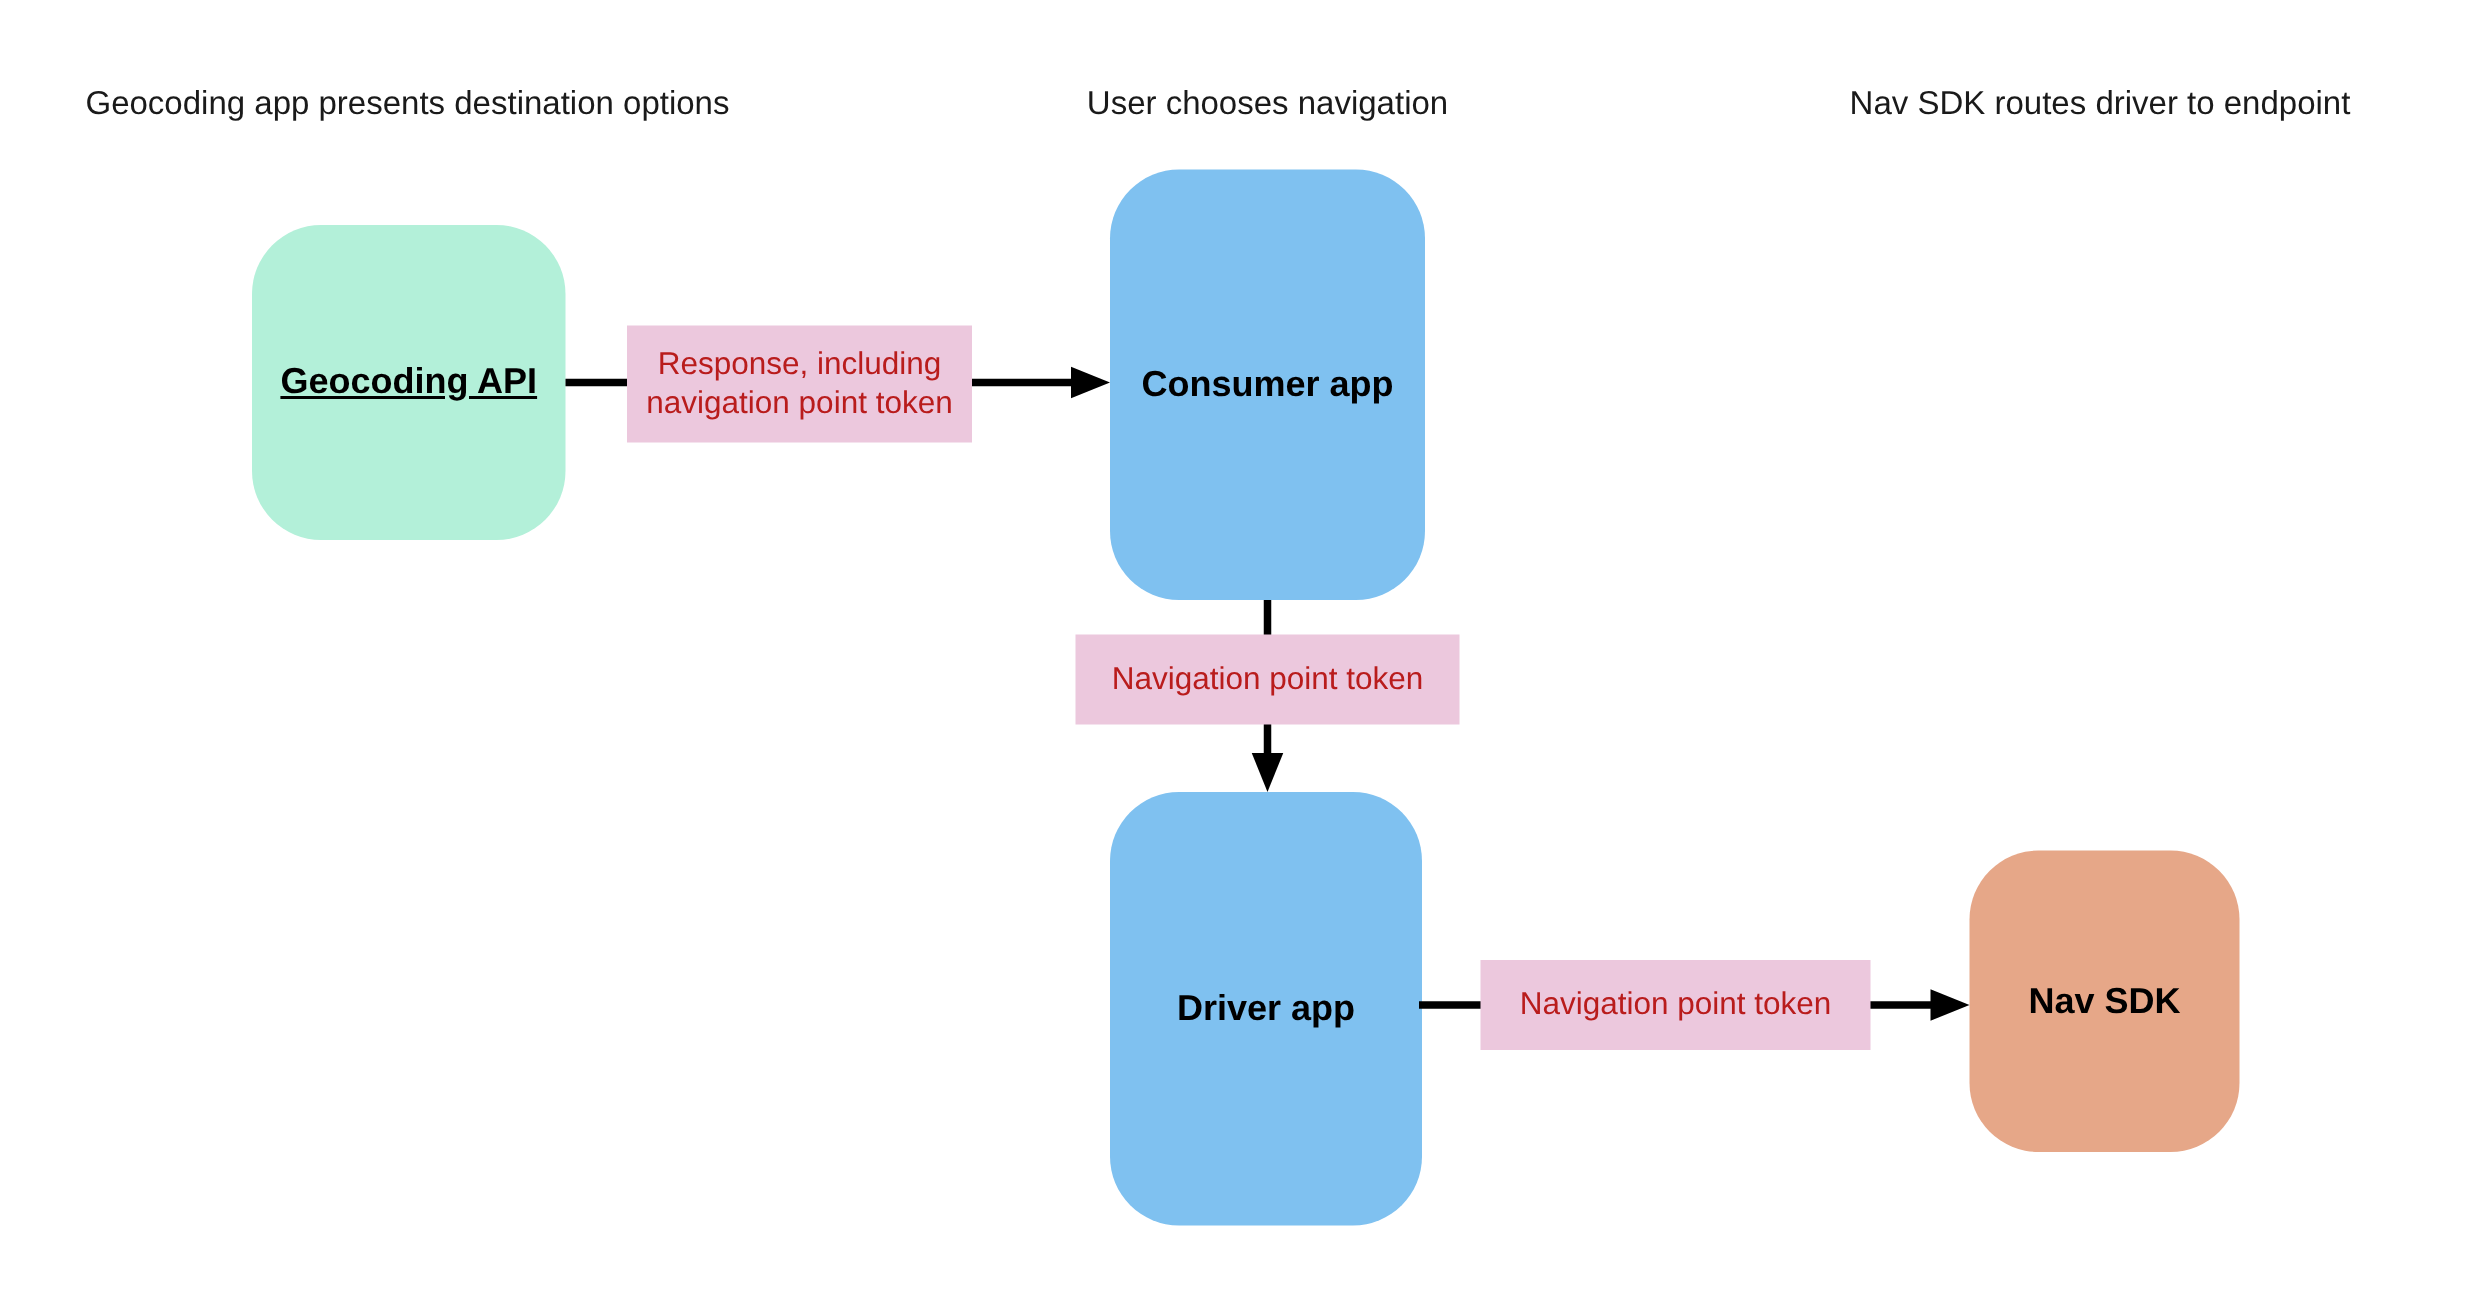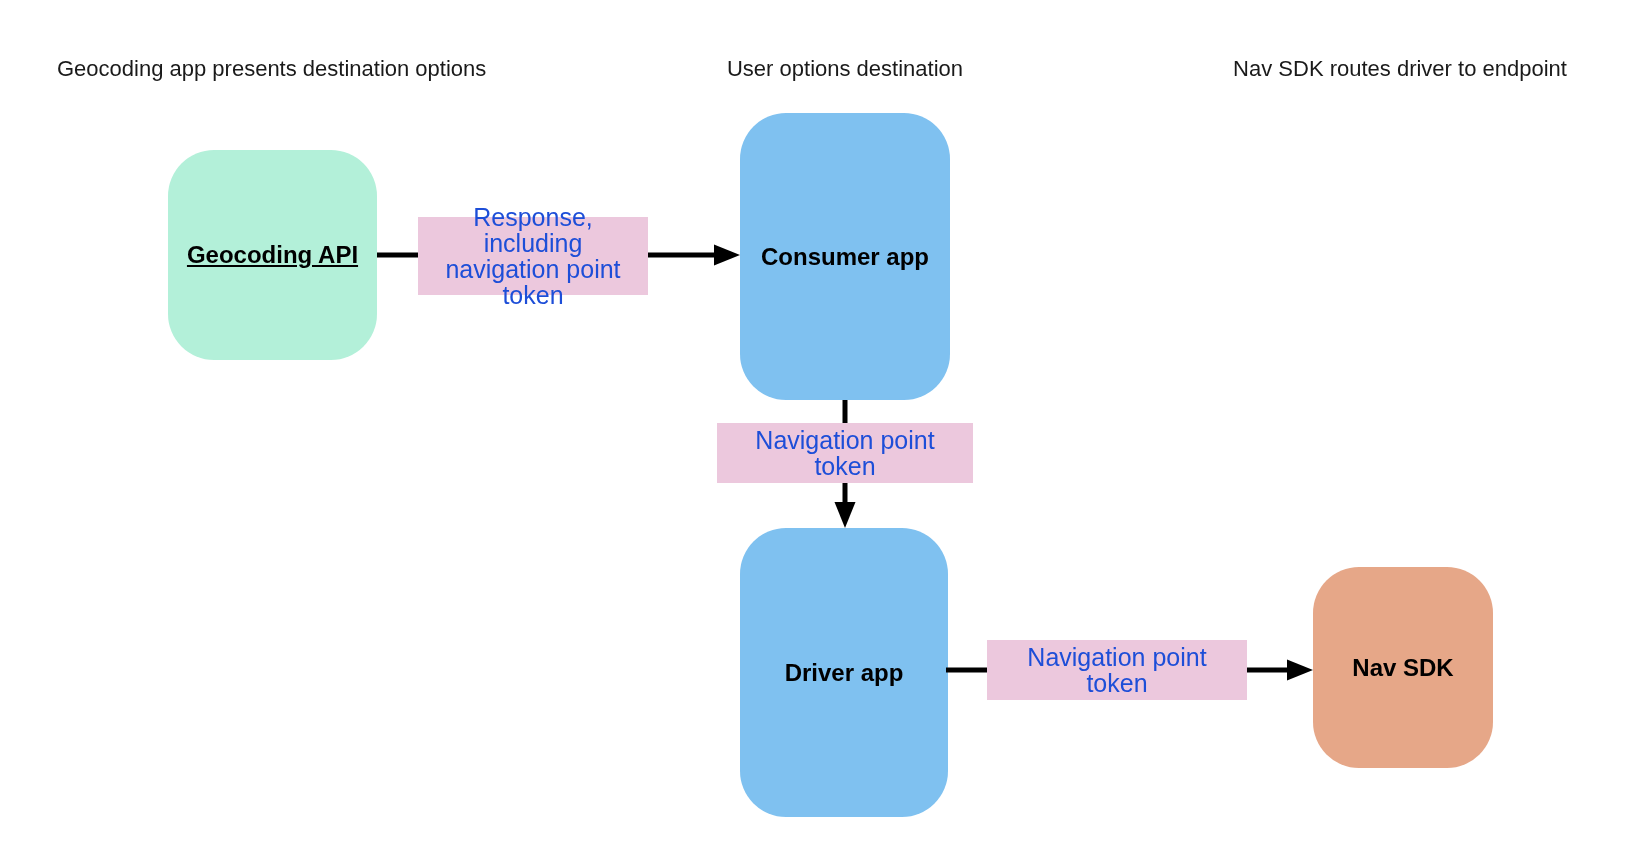--- a/index.html
+++ b/index.html
@@ -37,23 +37,23 @@
     font-weight: bold;
     color: #000000;
     text-align: center;
   }
   .edge-label {
     position: absolute;
     display: flex;
     align-items: center;
     justify-content: center;
     text-align: center;
-    font-size: 25px;
+    font-size: 21px;
     line-height: 26px;
-    color: #1d4ed8;
+    color: #b91c1c;
     z-index: 3;
     box-sizing: border-box;
     padding: 0 8px;
   }
   #node-geocoding-api { left: 168px; top: 150px; width: 209px; height: 210px; text-decoration: underline; }
   #node-consumer-app  { left: 740px; top: 113px; width: 210px; height: 287px; }
   #node-driver-app    { left: 740px; top: 528px; width: 208px; height: 289px; }
   #node-nav-sdk       { left: 1313px; top: 567px; width: 180px; height: 201px; }
   #edge-label-1 { left: 418px; top: 217px; width: 230px; height: 78px; }
   #edge-label-2 { left: 717px; top: 423px; width: 256px; height: 60px; }
@@ -71,21 +71,21 @@
   }
   svg.arrow-layer line { stroke: #000000; stroke-width: 5; }
   svg.arrow-layer polygon { fill: #000000; }
 </style>
 </head>
 <body>
 
 <div class="canvas">
 
   <div class="col-header" id="header-col1">Geocoding app presents destination options</div>
-  <div class="col-header centered" id="header-col2">User options destination</div>
+  <div class="col-header centered" id="header-col2">User chooses navigation</div>
   <div class="col-header centered" id="header-col3">Nav SDK routes driver to endpoint</div>
 
   <div class="node" id="node-geocoding-api" style="background-color: rgb(179, 240, 217);">
     <span class="node-label">Geocoding API</span>
   </div>
 
   <div class="node" id="node-consumer-app" style="background-color: rgb(127, 193, 240);">
     <span class="node-label">Consumer app</span>
   </div>
 

